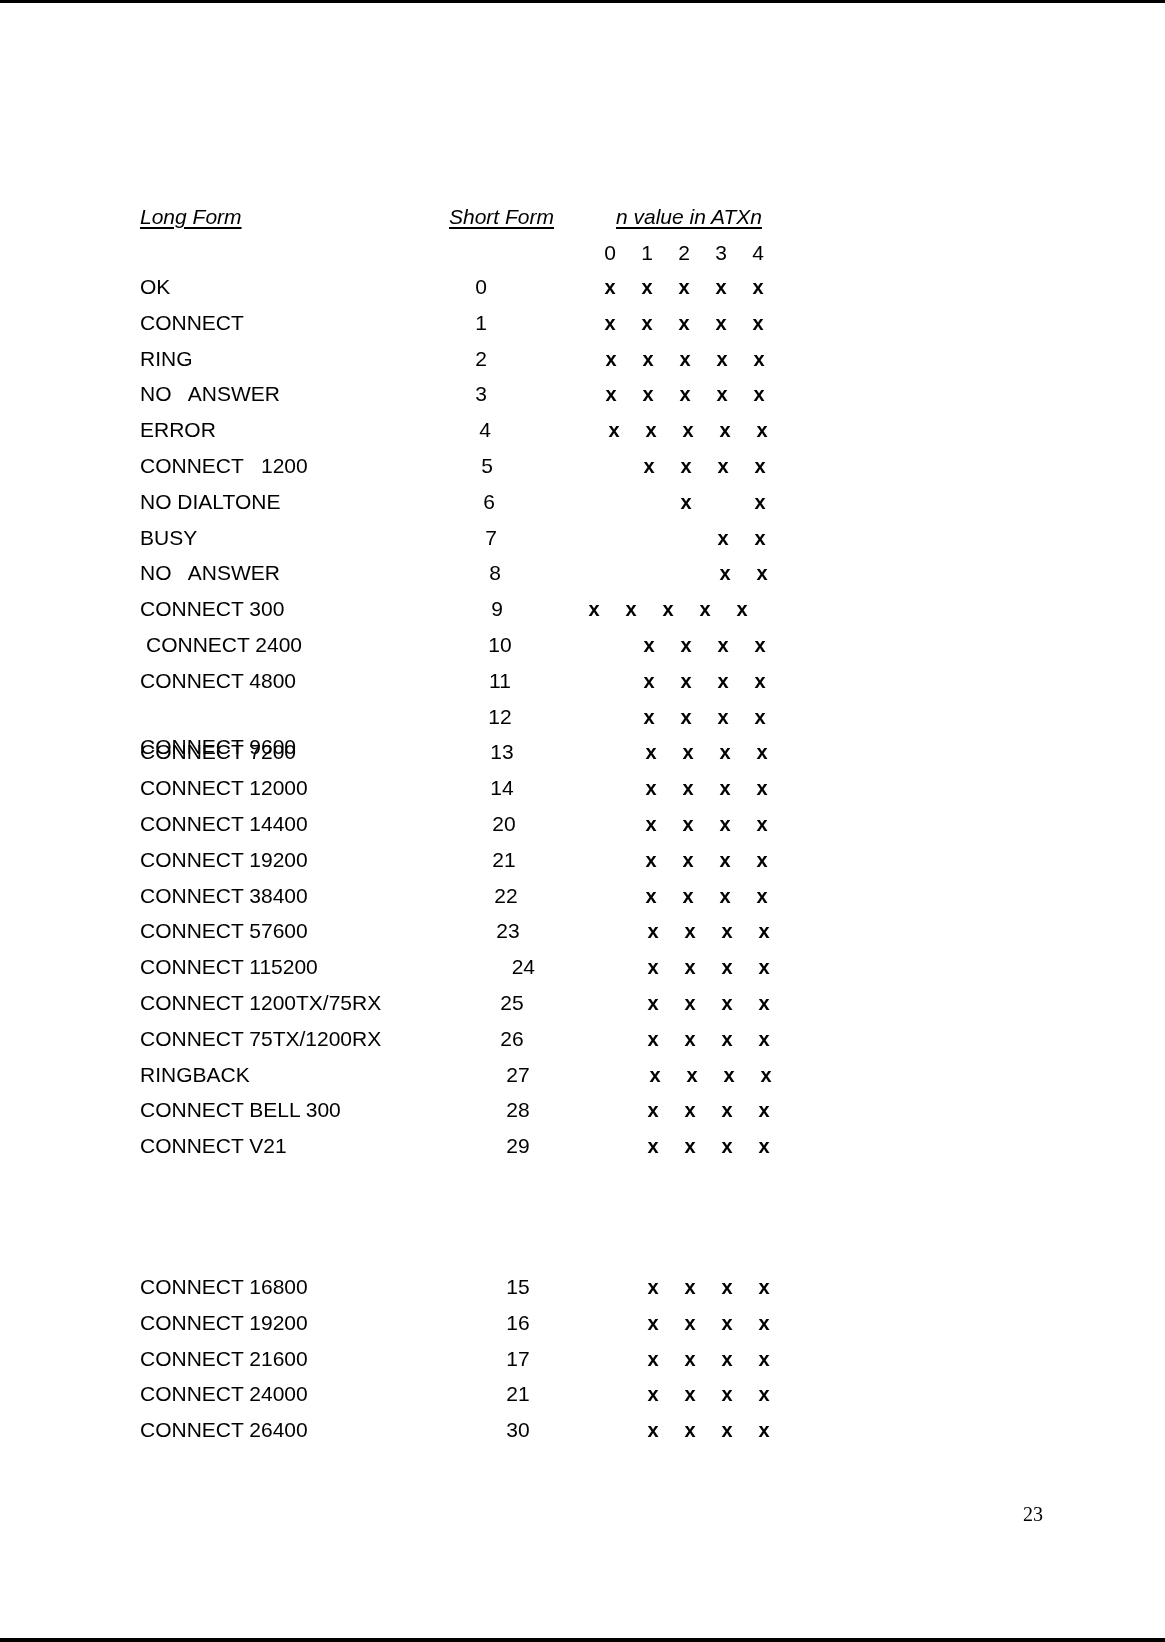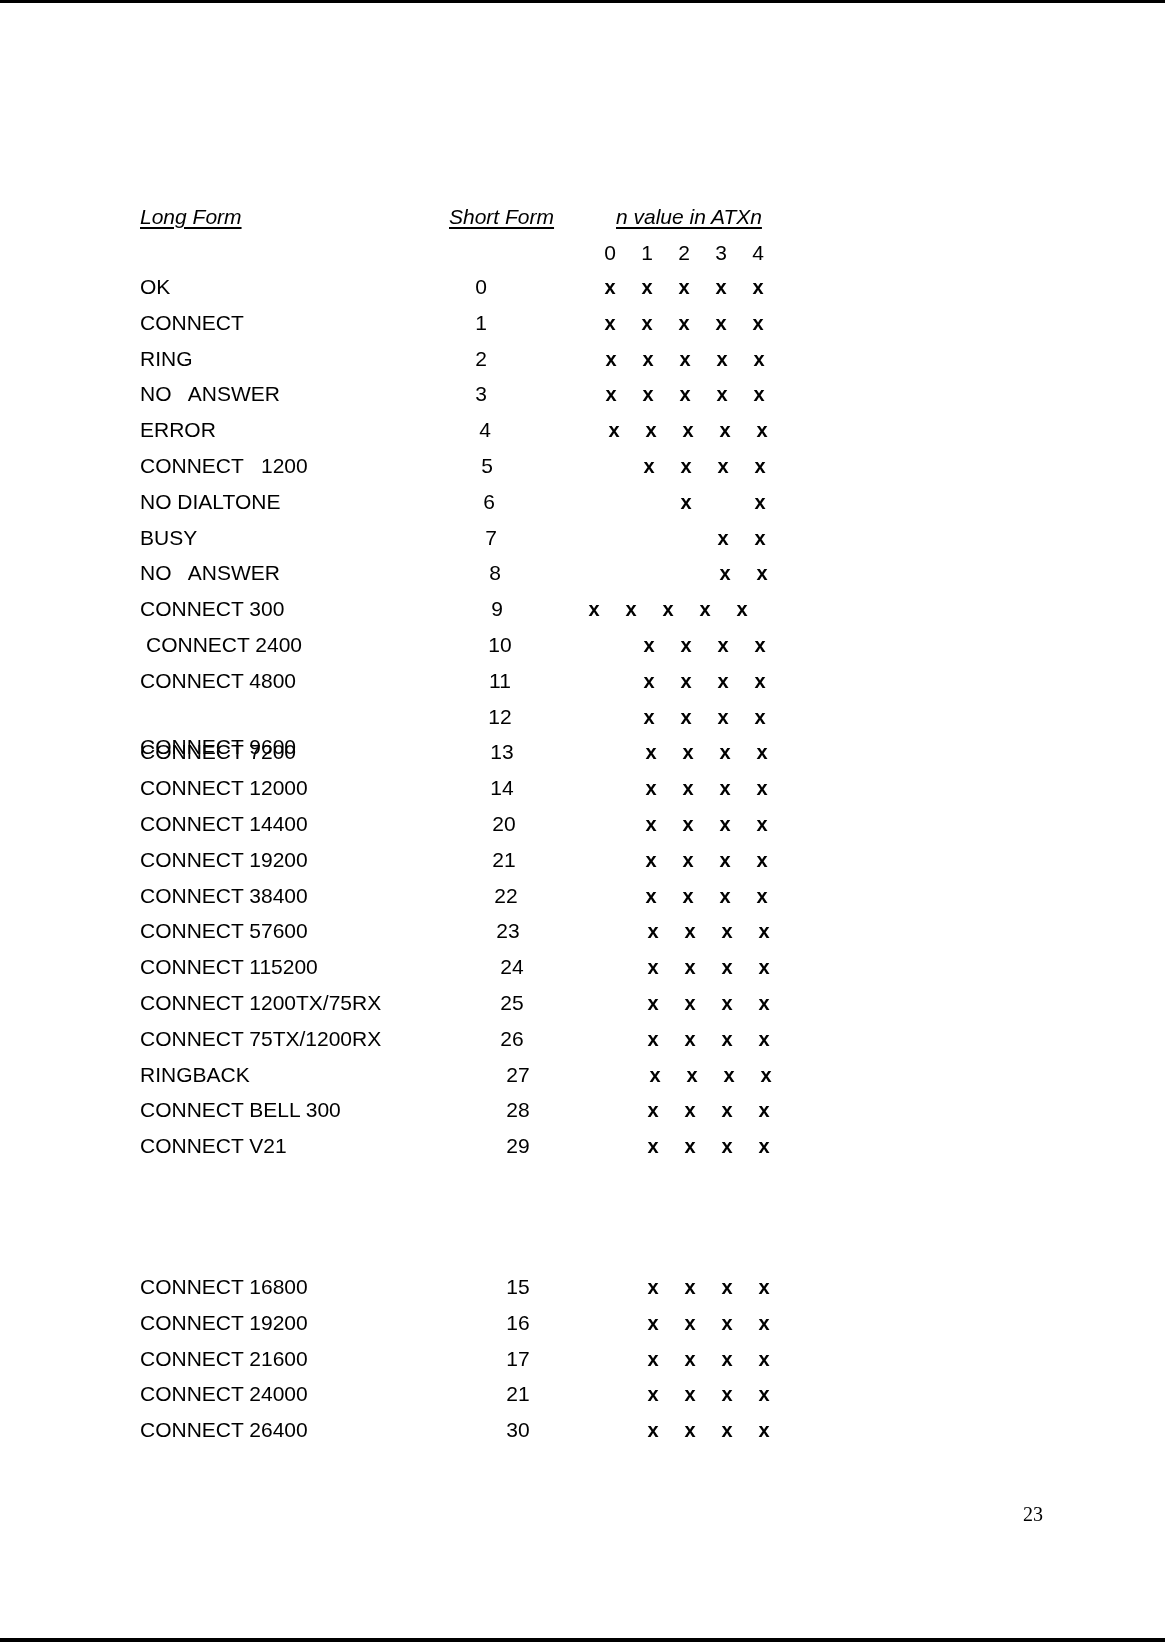--- a/index.html
+++ b/index.html
@@ -336,21 +336,21 @@
         <span class="short-form" style="left: 345px;">23</span>
         <span class="marks">
           <span class="mark" style="left: 503px;">x</span>
           <span class="mark" style="left: 540px;">x</span>
           <span class="mark" style="left: 577px;">x</span>
           <span class="mark" style="left: 614px;">x</span>
         </span>
       </div>
       <div class="row">
         <span class="long-form" style="left: 0px;">CONNECT 115200</span>
-        <span class="short-form" style="left: 349px;">24</span>
+        <span class="short-form" style="left: 349px; text-align: right;">24</span>
         <span class="marks">
           <span class="mark" style="left: 503px;">x</span>
           <span class="mark" style="left: 540px;">x</span>
           <span class="mark" style="left: 577px;">x</span>
           <span class="mark" style="left: 614px;">x</span>
         </span>
       </div>
       <div class="row">
         <span class="long-form" style="left: 0px;">CONNECT 1200TX/75RX</span>
         <span class="short-form" style="left: 349px;">25</span>

